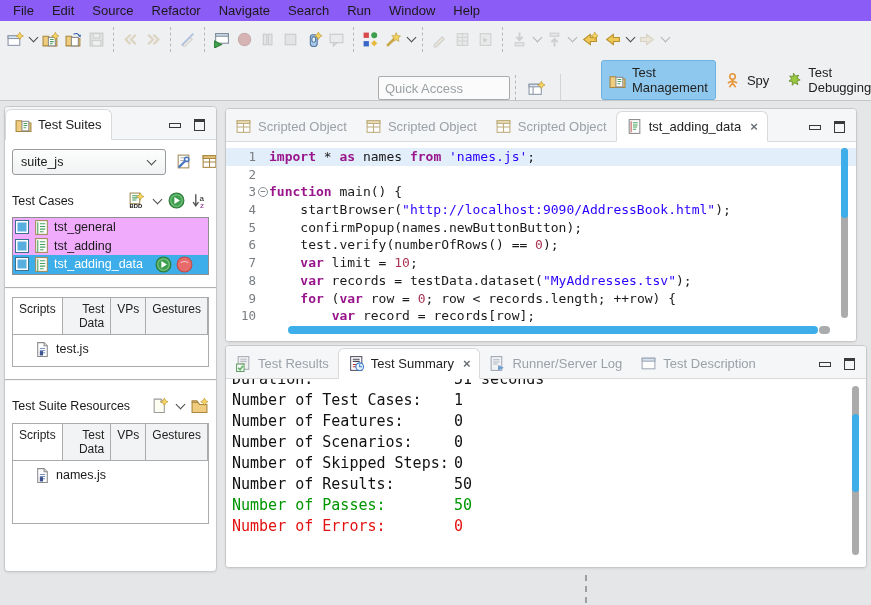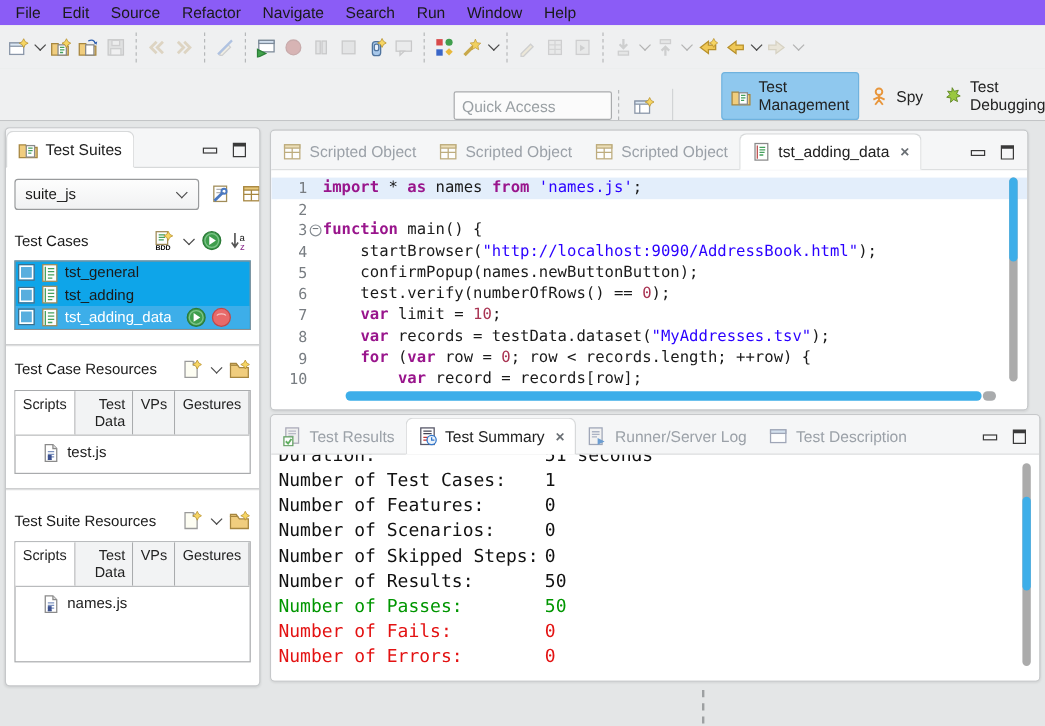--- a/index.html
+++ b/index.html
@@ -54,21 +54,21 @@
   
   .side-body{padding:9px 7px 0 7px;font-size:12.5px;}
   .combo-row{display:flex;align-items:center;gap:9px;}
   .combobox{flex:0 0 136px;height:24px;border:1px solid #989a9c;border-radius:3px;
         background:linear-gradient(#fdfdfd,#f1f2f3);display:flex;align-items:center;
         padding:0 8px;justify-content:space-between;}
   .icon-btn{width:18px;height:18px;display:block;}
   .sec-row{display:flex;align-items:center;margin-top:17px;}
   .sec-label{flex:1;color:#1a1a1a;}
   .sec-icons{display:flex;align-items:center;gap:5px;}
-  .tc-list{margin-top:7px;border:1px solid #8d8f91;background:#0ea5e9;}
+  .tc-list{margin-top:7px;border:1px solid #8d8f91;background:#f0abfc;}
   .tc-row{display:flex;align-items:center;gap:4px;height:18.5px;padding-left:2px;}
   .tc-row.selected{background:#3daee9;color:#fff;}
   .cbx{width:12px;height:12px;background:#58aede;border:1px solid #39708f;
        box-shadow:inset 0 0 0 1.5px #fff;flex:0 0 auto;}
   .tc-name{white-space:nowrap;}
   .tc-run-icons{display:flex;align-items:center;gap:4px;margin-left:8px;}
   .side-div{border:0;border-top:1px solid #aeb0b2;border-bottom:1px solid #f6f6f6;margin:12px -7px 0 -7px;}
   .res-box{margin-top:8px;border:1px solid #a9abad;background:#fff;text-align:right;}
   .res-tabs{display:flex;border-bottom:1px solid #a9abad;background:#fbfbfb;}
   .res-tab{padding:4px 6px;border-right:1px solid #a9abad;font-size:12px;color:#222;background:#f2f3f4;}
@@ -487,40 +487,20 @@
                   <svg width="17" height="17" viewBox="0 0 16 16">
                     <circle cx="8" cy="8" r="7" fill="#e86a6a" stroke="#c04848"></circle>
                     <path d="M4.5 6.5c1-1.8 6-1.8 7 0" stroke="#f6c8c8" fill="none"></path>
                   </svg>
                 </span>
               </span>
             </div>
           </div>
 
         <hr class="side-div">
-        <div class="sec-row" style="margin-top:10px;">
-          <span class="sec-label">Test Case Resources</span>
-          <span class="sec-icons">
-            <span class="icon-btn icon">
-                <svg width="17" height="17" viewBox="0 0 16 16">
-                  <path d="M3 2h6.5l3 3v9.5H3z" fill="#fdfdf2" stroke="#9a9a9a"></path>
-                  <path d="M9.5 2v3h3" fill="#eee" stroke="#9a9a9a"></path>
-                  <path d="M12.6 1l1.2 2.3 2.3 1.2-2.3 1.2-1.2 2.3-1.2-2.3-2.3-1.2 2.3-1.2z" fill="#f6d563" stroke="#b8912c" stroke-width="0.6"></path>
-                </svg>
-              </span>
-            <i class="chev"></i>
-            <span class="icon-btn icon">
-                <svg width="17" height="17" viewBox="0 0 16 16">
-                  <path d="M1 5h5.5l1.5 2H15v7.5H1z" fill="#f0cd7e" stroke="#a6863f"></path>
-                  <path d="M1 5v-1.5h4.5l1 1.5z" fill="#f0cd7e" stroke="#a6863f"></path>
-                  <path d="M12.6 1l1.2 2.3 2.3 1.2-2.3 1.2-1.2 2.3-1.2-2.3-2.3-1.2 2.3-1.2z" fill="#f6d563" stroke="#b8912c" stroke-width="0.6"></path>
-                </svg>
-              </span>
-          </span>
-        </div>
         <div class="res-box" id="res1">
             <div class="res-tabs">
               <span class="res-tab active">Scripts</span>
               <span class="res-tab">Test Data</span>
               <span class="res-tab">VPs</span>
               <span class="res-tab">Gestures</span>
             </div>
             <div class="res-files">
               <div class="file-row">
                 <span class="icon">
@@ -714,21 +694,20 @@
         </div>
       <div class="summary">
         <div class="sum-rows" id="summary-rows">
             <div class="sum-row"><span class="lbl">Duration:</span><span>51 seconds</span></div>
             <div class="sum-row"><span class="lbl">Number of Test Cases:</span><span>1</span></div>
             <div class="sum-row"><span class="lbl">Number of Features:</span><span>0</span></div>
             <div class="sum-row"><span class="lbl">Number of Scenarios:</span><span>0</span></div>
             <div class="sum-row"><span class="lbl">Number of Skipped Steps:</span><span>0</span></div>
             <div class="sum-row"><span class="lbl">Number of Results:</span><span>50</span></div>
             <div class="sum-row pass"><span class="lbl">Number of Passes:</span><span>50</span></div>
-            <div class="sum-row fail"><span class="lbl">Number of Fails:</span><span>0</span></div>
             <div class="sum-row fail"><span class="lbl">Number of Errors:</span><span>0</span></div>
           </div>
       </div>
       <div class="vsb">
         <div class="thumb" style="top:28px;height:78px;"></div>
       </div>
     </section>
 
     <div class="sash"></div>
   </div>

